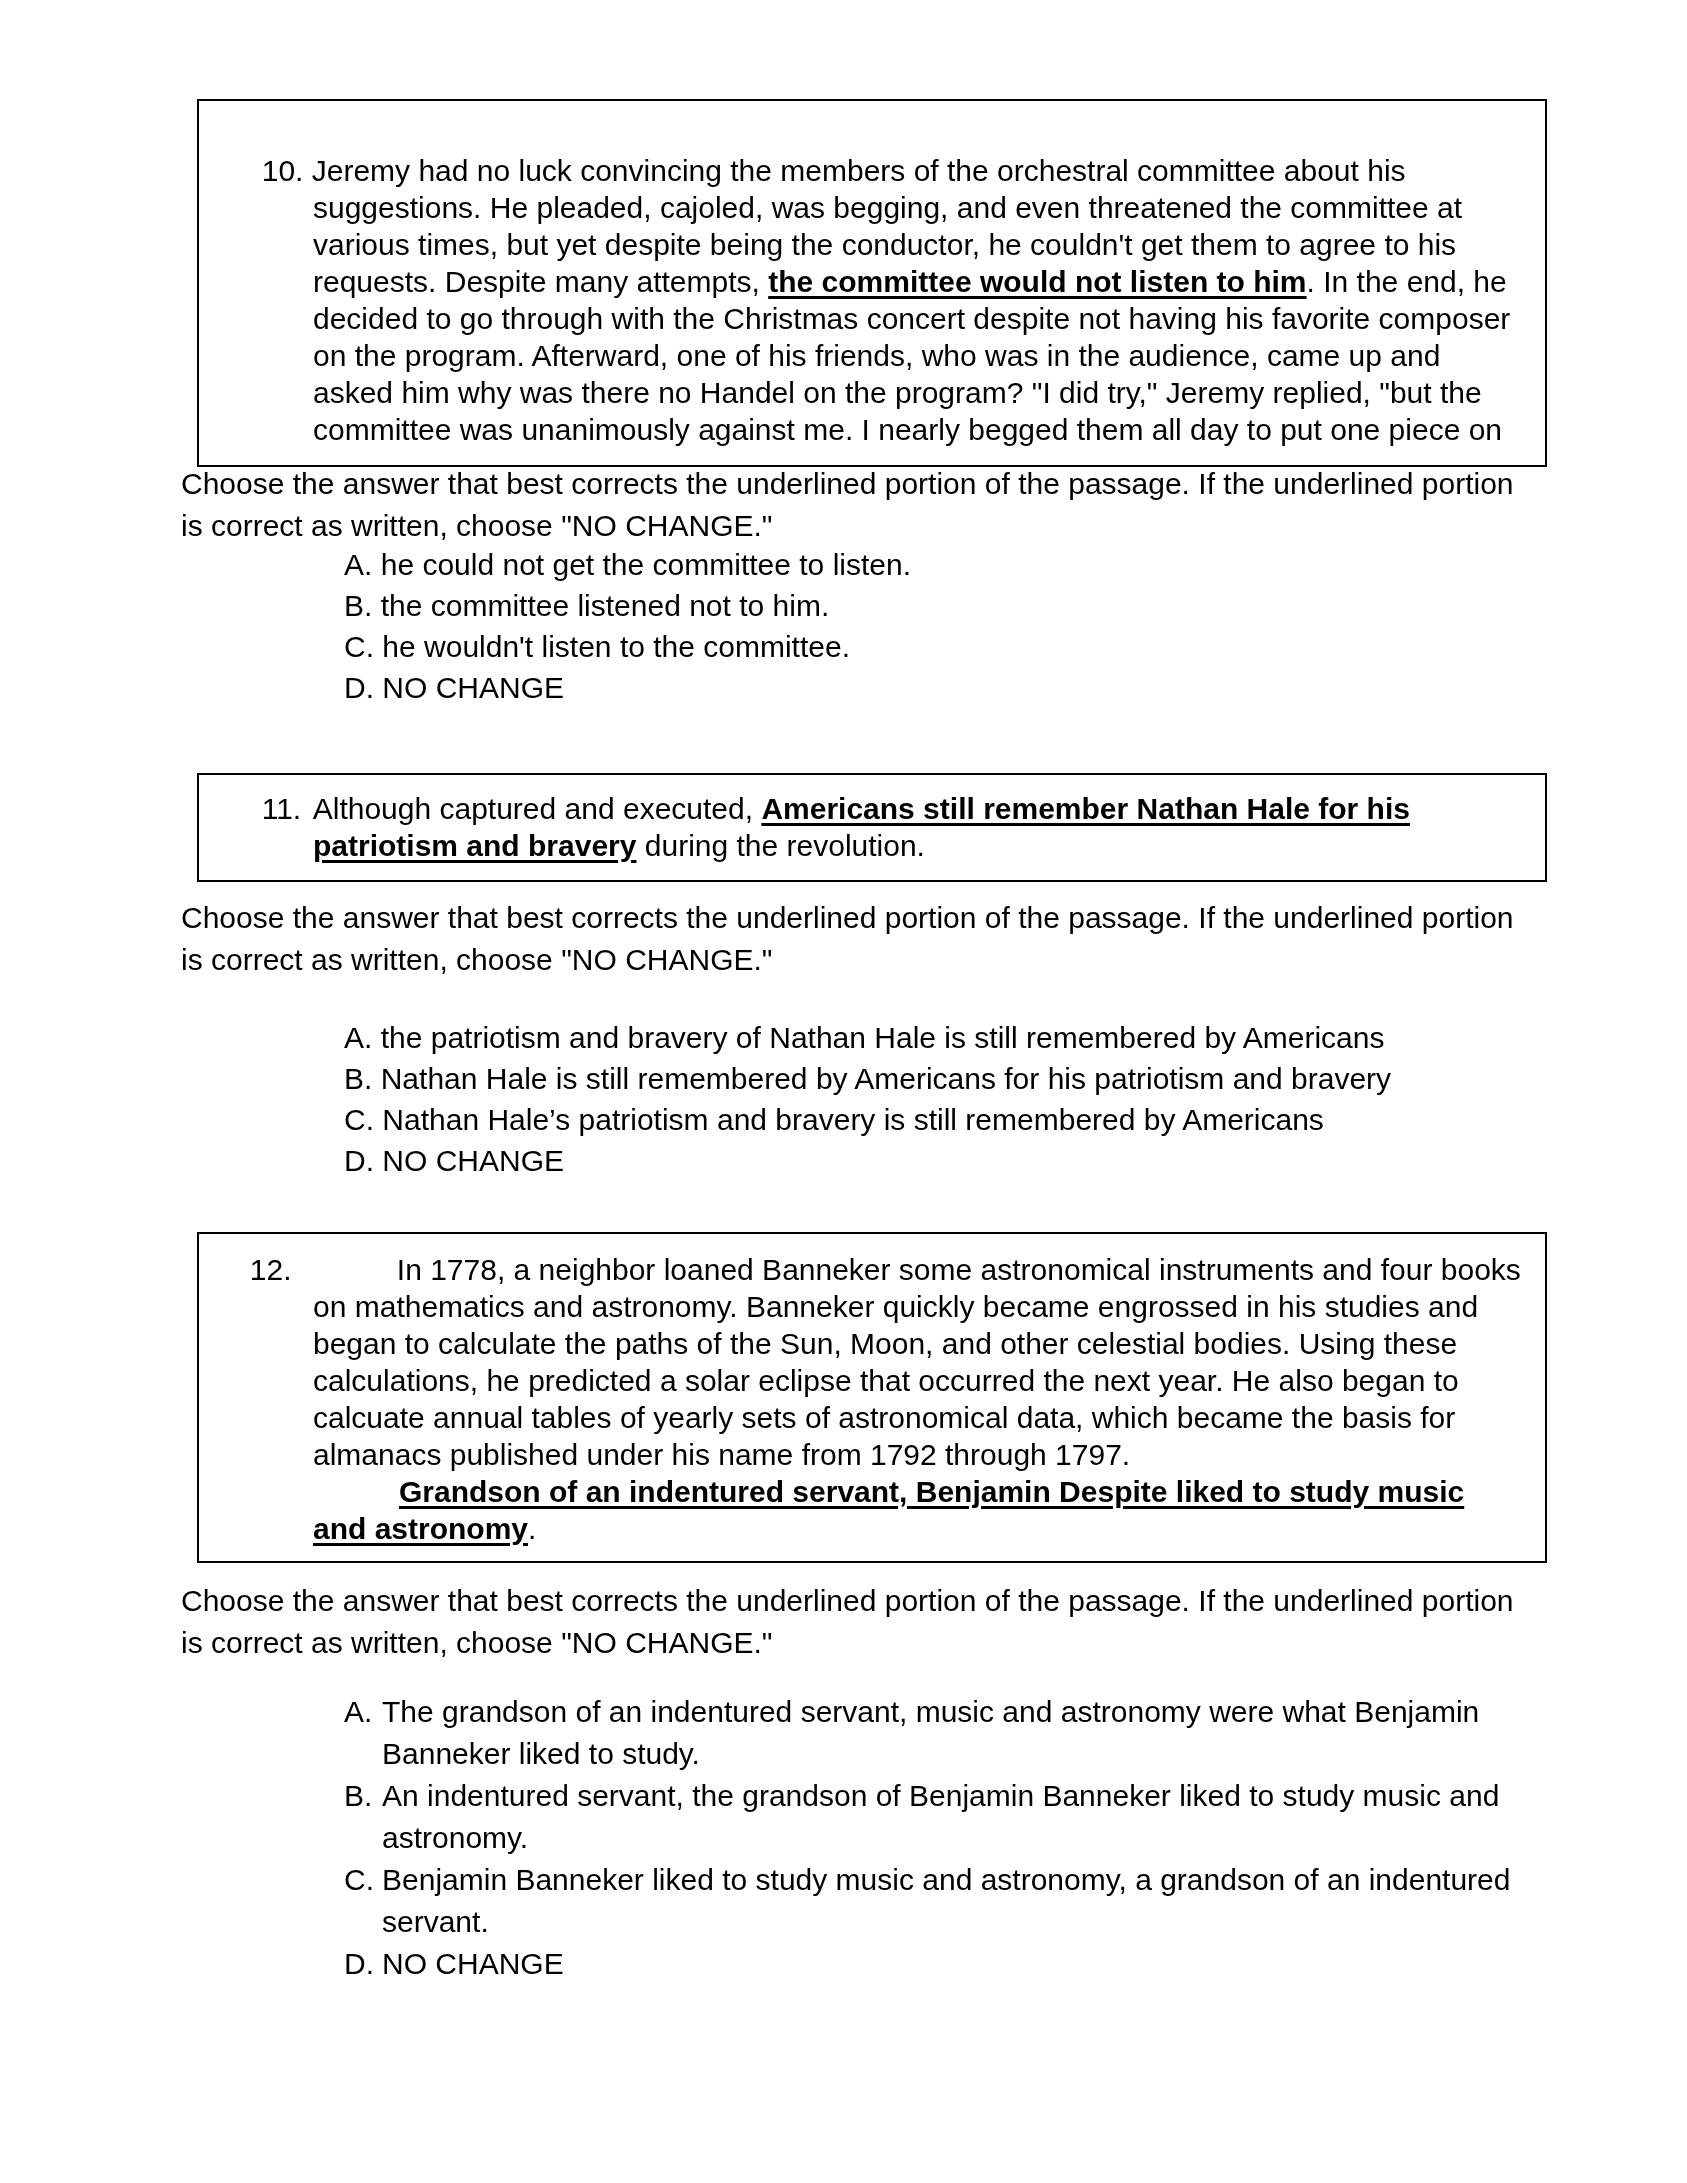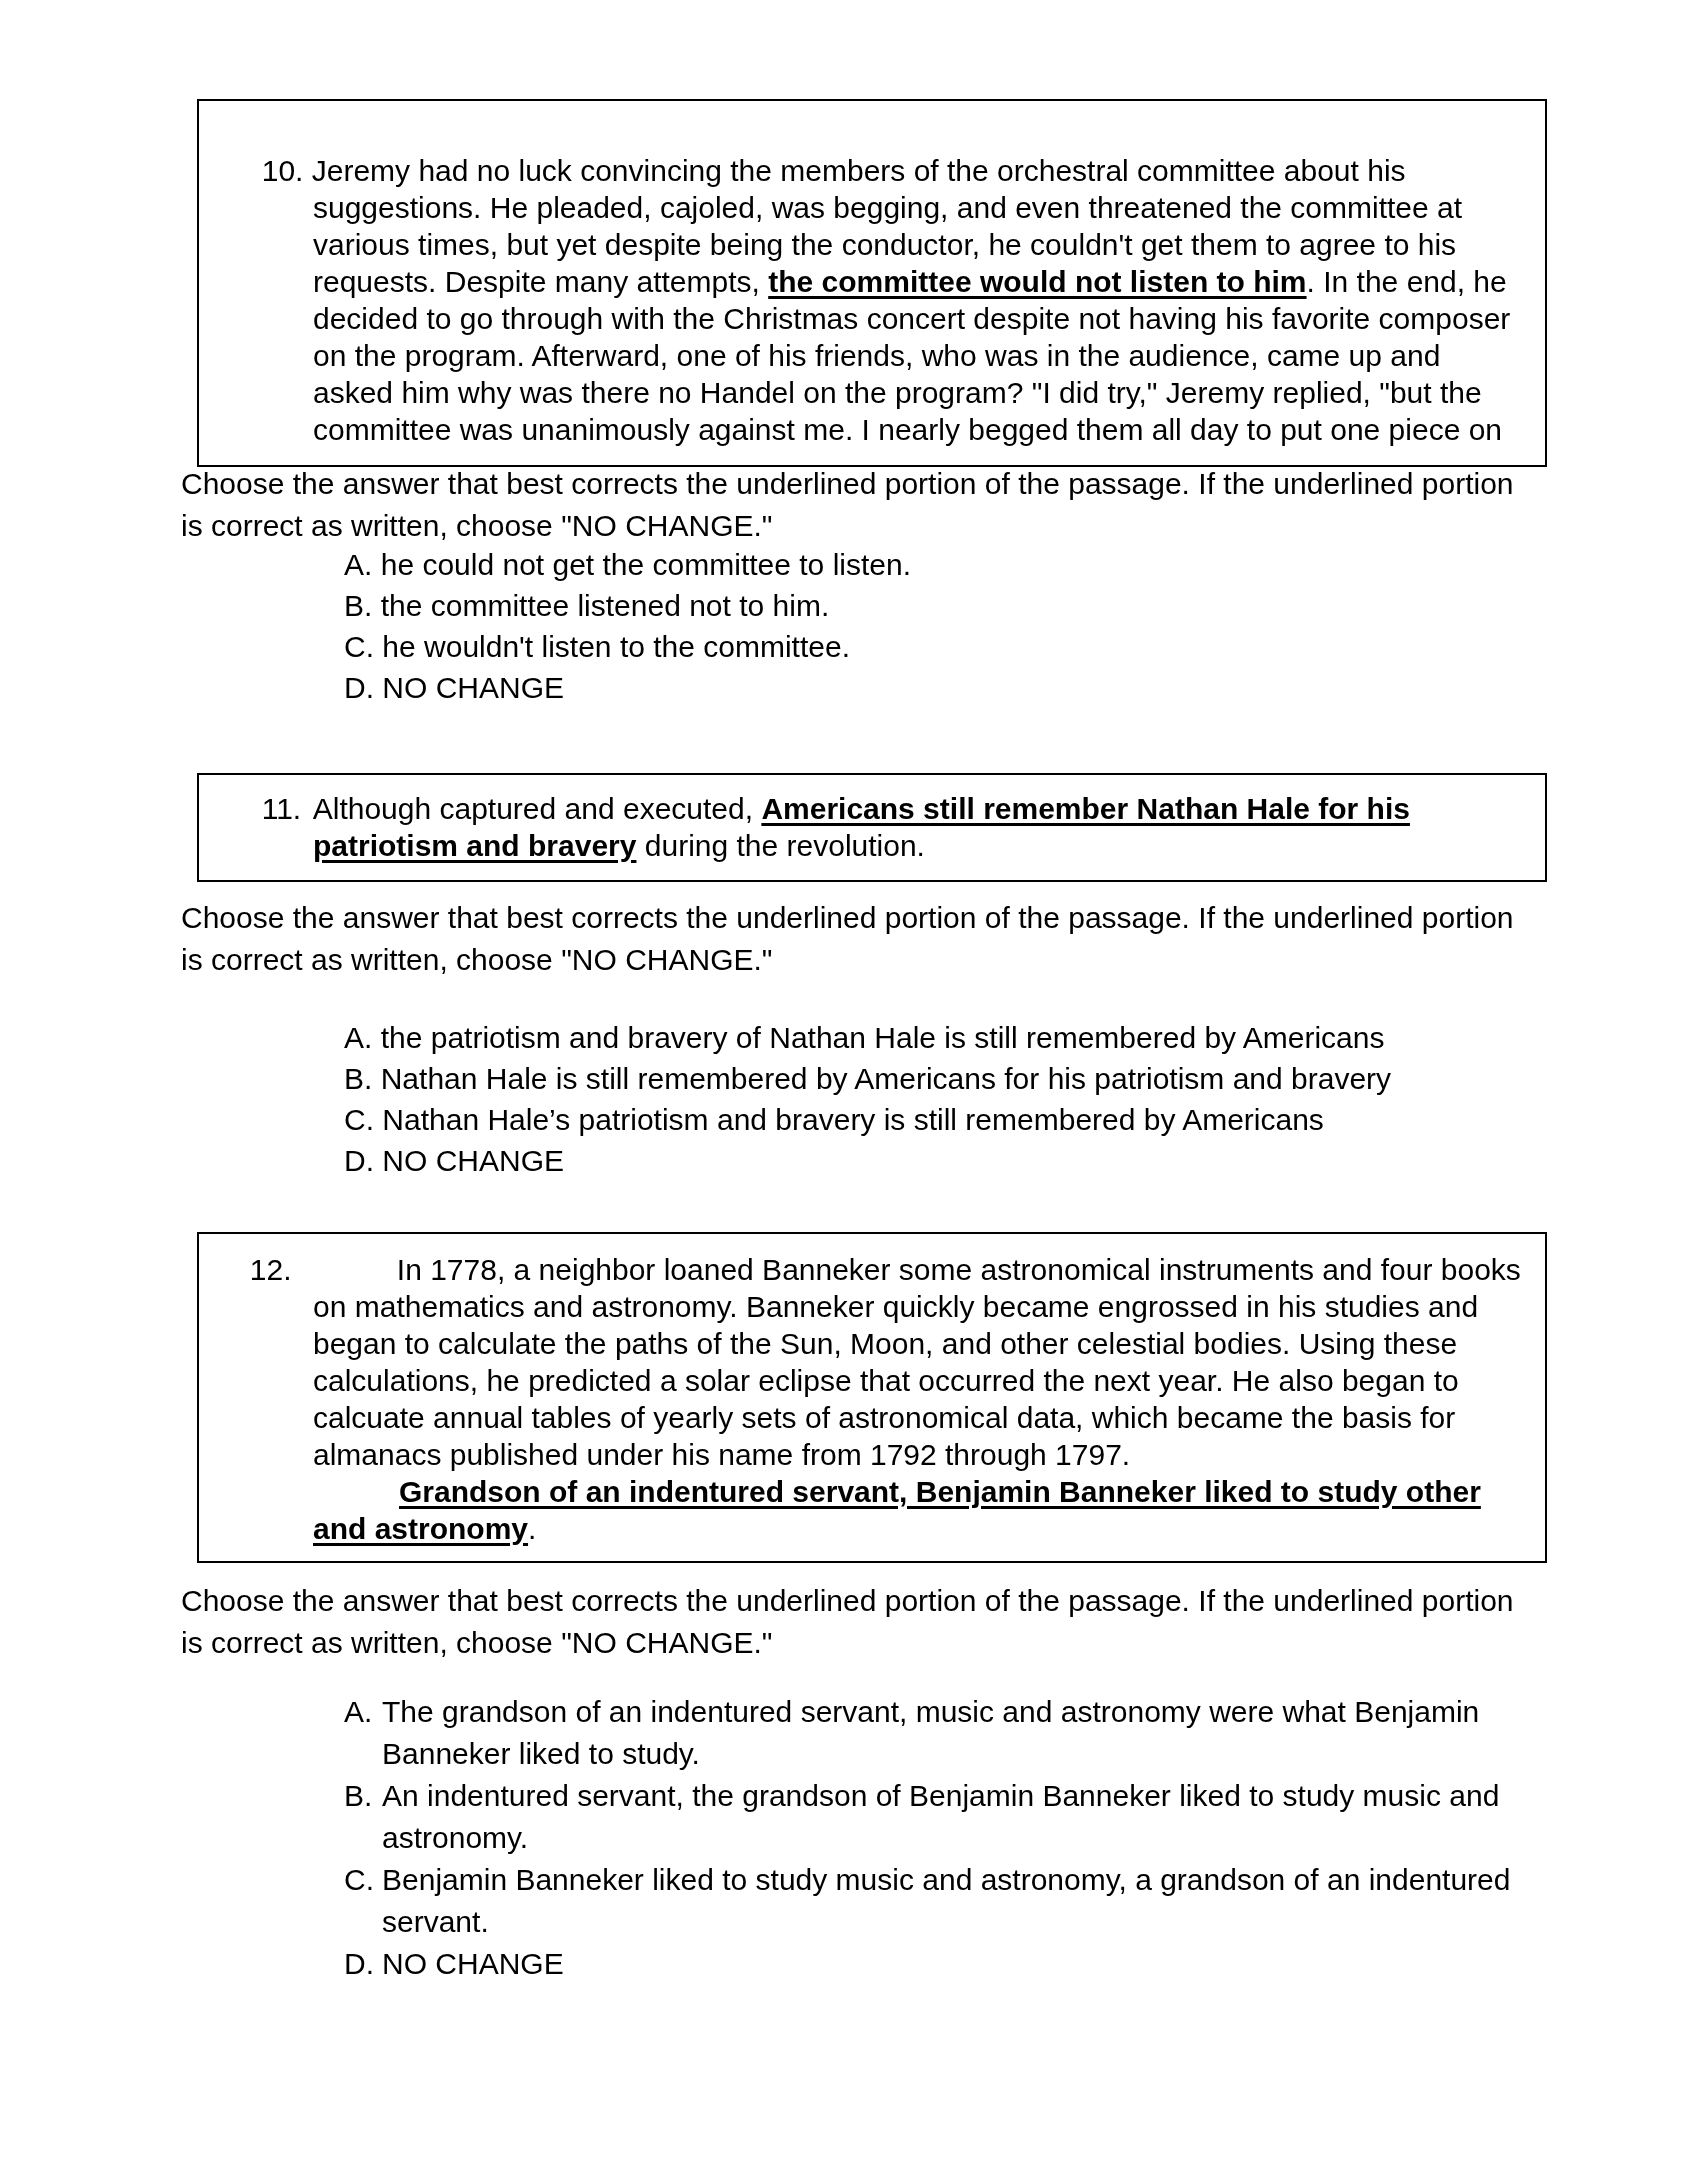--- a/index.html
+++ b/index.html
@@ -83,21 +83,21 @@
   <div class="passage" style="top:17px;">
     <div class="line" style="margin-left:-13.2px;">
       <span class="num" style="width:147px;">12.</span><span>In 1778, a neighbor loaned Banneker some astronomical instruments and four books</span>
     </div>
     <div class="line" style="padding-left:50px;">on mathematics and astronomy. Banneker quickly became engrossed in his studies and</div>
     <div class="line" style="padding-left:50px;">began to calculate the paths of the Sun, Moon, and other celestial bodies. Using these</div>
     <div class="line" style="padding-left:50px;">calculations, he predicted a solar eclipse that occurred the next year. He also began to</div>
     <div class="line" style="padding-left:50px;">calcuate annual tables of yearly sets of astronomical data, which became the basis for</div>
     <div class="line" style="padding-left:50px;">almanacs published under his name from 1792 through 1797.</div>
     <div class="line" style="padding-left:136px;">
-      <span class="ul">Grandson of an indentured servant, Benjamin Banneker liked to study other</span>
+      <span class="ul">Grandson of an indentured servant, Benjamin Despite liked to study music</span>
     </div>
     <div class="line" style="padding-left:50px;">
       <span class="ul">and astronomy</span><span>.</span>
     </div>
   </div>
 </div>
 
 <div class="instr" style="top:1580px;">
   <div class="line">Choose the answer that best corrects the underlined portion of the passage. If the underlined portion</div>
   <div class="line">is correct as written, choose "NO CHANGE."</div>

